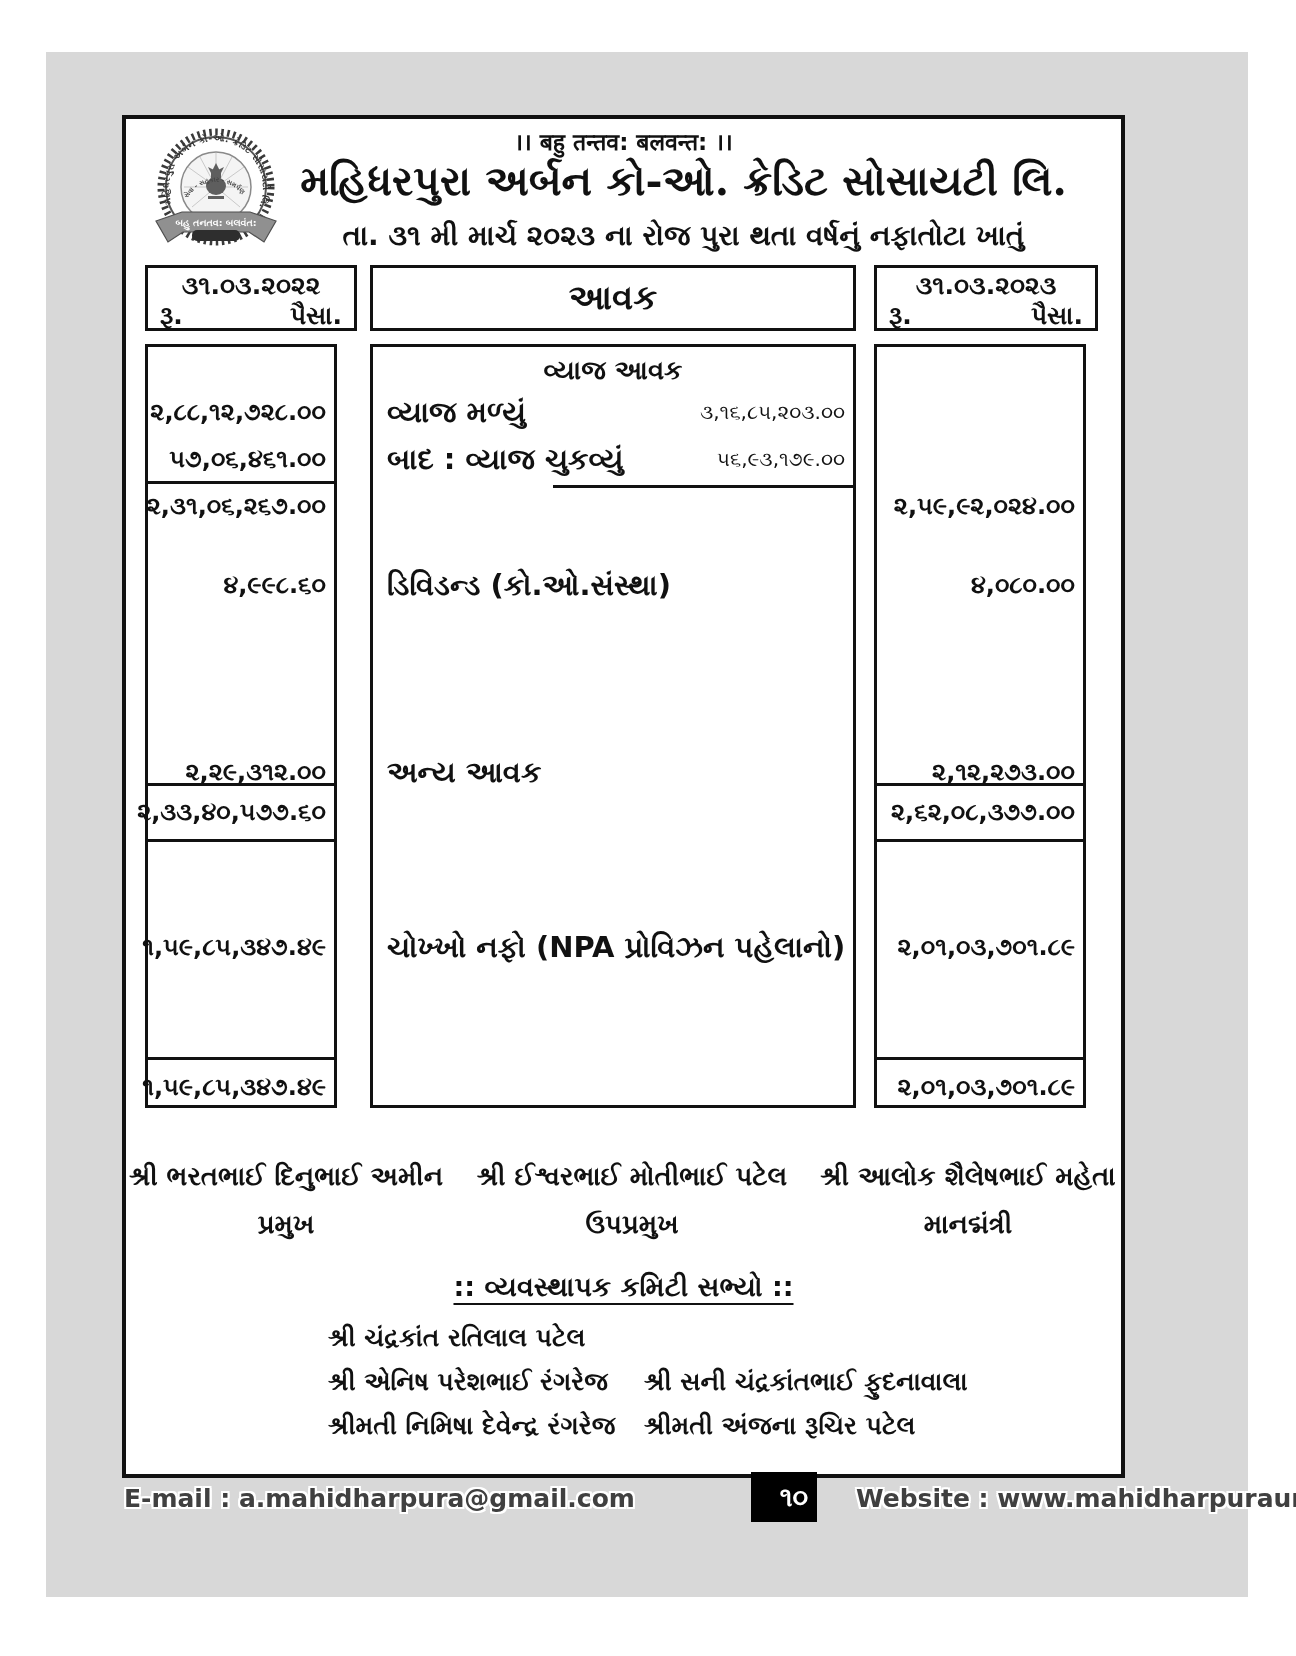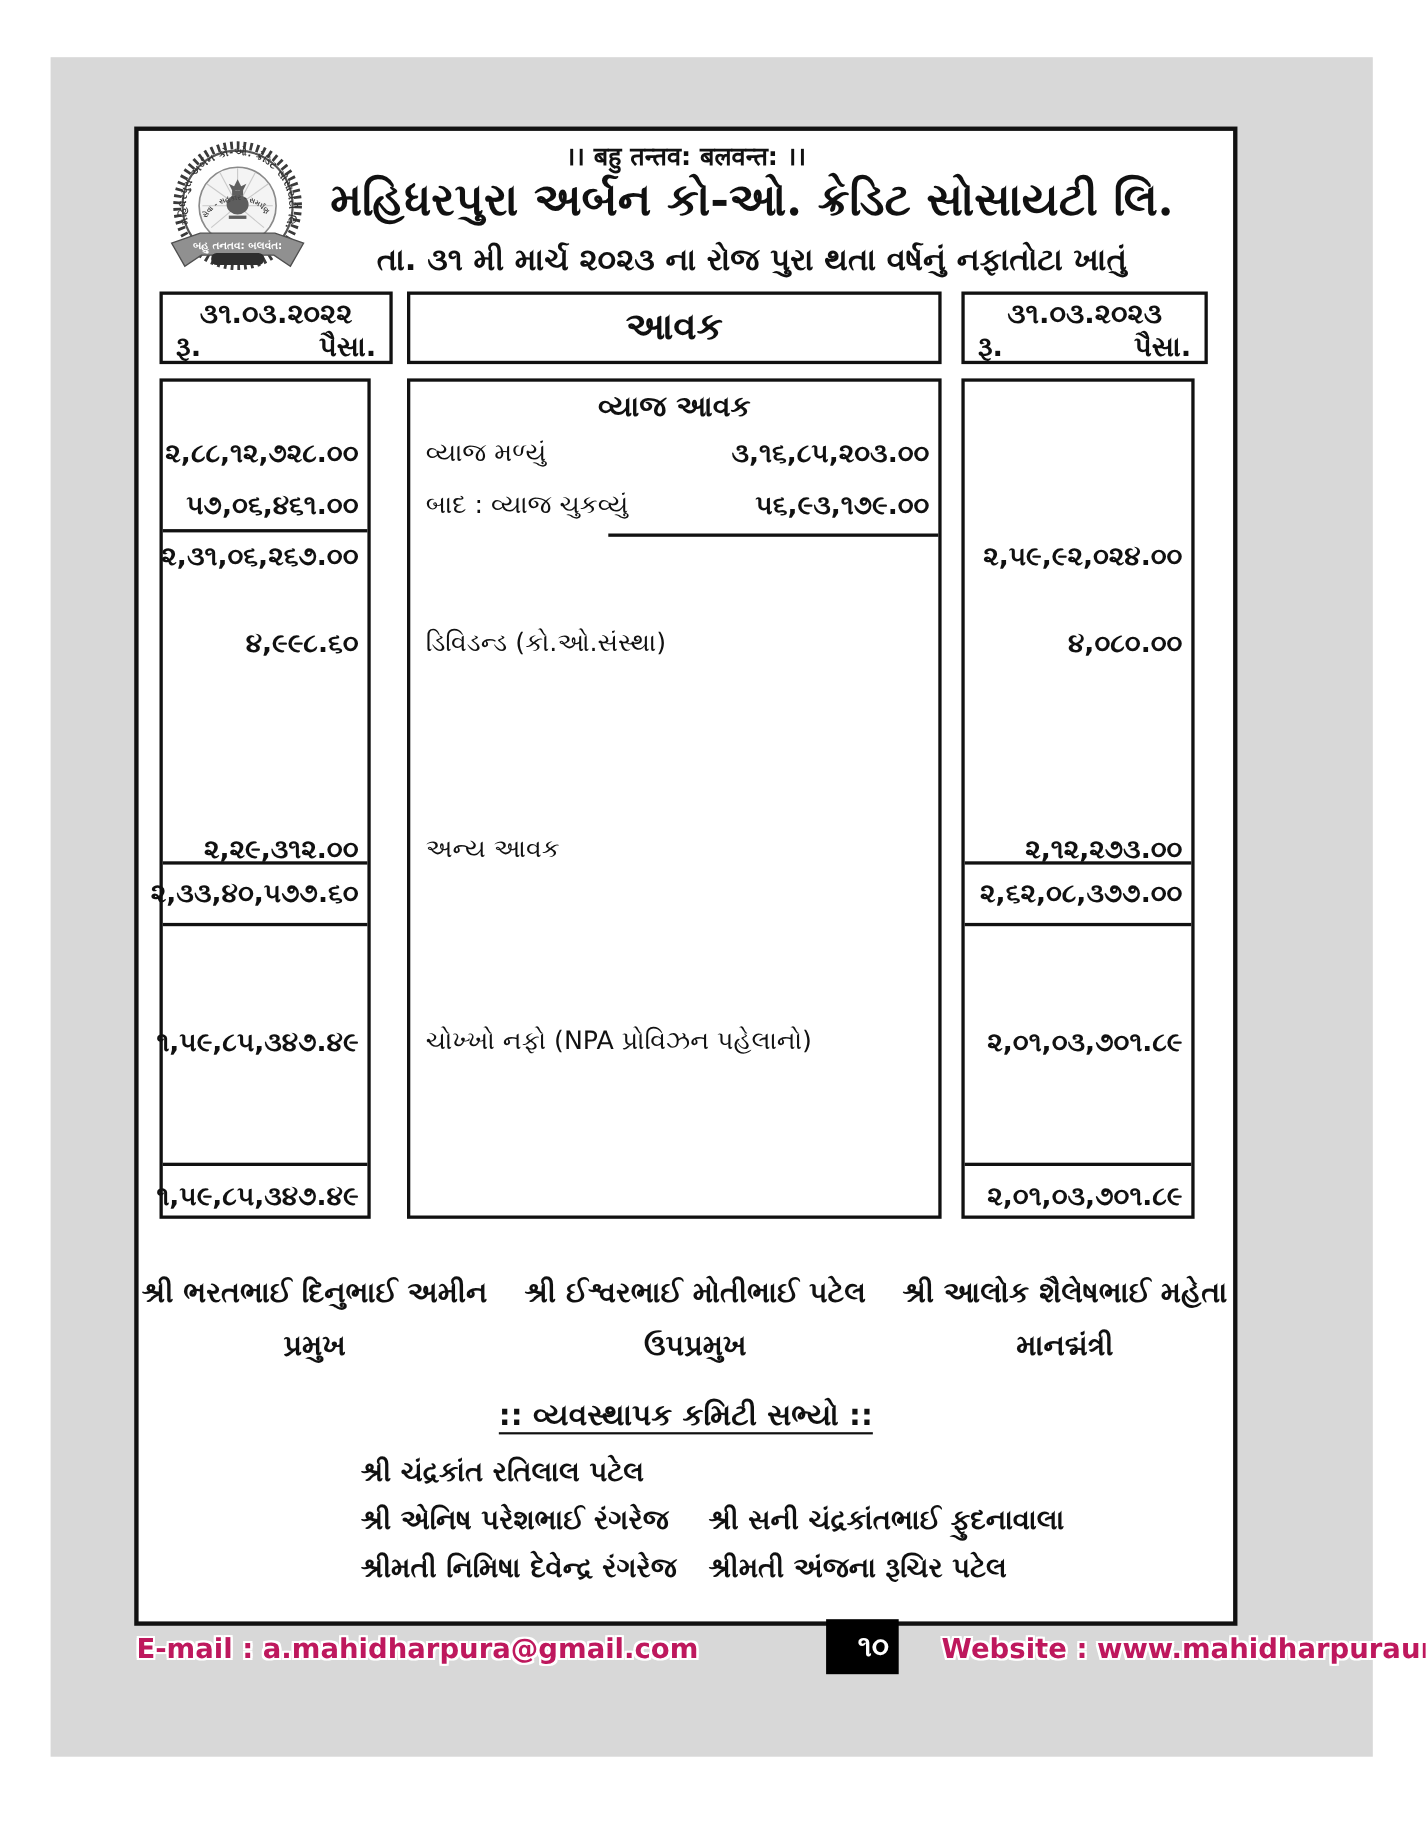--- a/index.html
+++ b/index.html
@@ -64,25 +64,25 @@
   .y-netprof  { top: 583px; }
   .y-final    { top: 723px; }
   .d1 { top: 134px; } .d2 { top: 436px; } .d3 { top: 492px; } .d4 { top: 710px; }
   
   .sec-head {
     position: absolute; top: 8px; left: 0; width: 100%;
     text-align: center; font-size: 26px; font-weight: bold;
   }
   .c-label {
     position: absolute; left: 14px; height: 34px; line-height: 34px;
-    font-size: 23px; font-weight: normal; white-space: nowrap;
+    font-size: 29px; font-weight: bold; white-space: nowrap;
   }
   .c-amt {
     position: absolute; right: 8px; height: 34px; line-height: 34px;
-    font-size: 24px; font-weight: bold; white-space: nowrap;
+    font-size: 20px; font-weight: normal; white-space: nowrap;
   }
   .c-underline { position: absolute; right: 0; width: 300px; height: 3px; top: 138px; background: #111111; }
   
   .sig-name, .sig-title {
     position: absolute; transform: translateX(-50%);
     font-size: 26px; font-weight: bold; white-space: nowrap;
   }
   .sig-name { top: 1042px; }
   .sig-title { top: 1090px; }
   .sx1 { left: 160px; } .sx2 { left: 506px; } .sx3 { left: 842px; }
@@ -93,21 +93,21 @@
     text-decoration: underline; text-underline-offset: 7px;
     text-decoration-thickness: 2px;
   }
   .com-item {
     position: absolute; font-size: 25px; font-weight: bold; white-space: nowrap;
   }
   .cxl { left: 202px; } .cxr { left: 518px; }
   .cy1 { top: 1204px; } .cy2 { top: 1248px; } .cy3 { top: 1292px; }
   
   .footer-text {
-    position: absolute; font-size: 25px; font-weight: bold; color: #be185d;
+    position: absolute; font-size: 25px; font-weight: bold; color: #404040;
     white-space: nowrap;
     text-shadow: -2px -2px 0 #fff, 0 -2px 0 #fff, 2px -2px 0 #fff,
                  -2px 0 0 #fff, 2px 0 0 #fff,
                  -2px 2px 0 #fff, 0 2px 0 #fff, 2px 2px 0 #fff;
   }
   .footer-email { left: 124px; top: 1484px; }
   .footer-website { left: 856px; top: 1484px; }
   .page-badge {
     position: absolute; left: 751px; top: 1472px; width: 66px; height: 50px;
     background: #000000; color: #ffffff; text-align: center; line-height: 50px;

